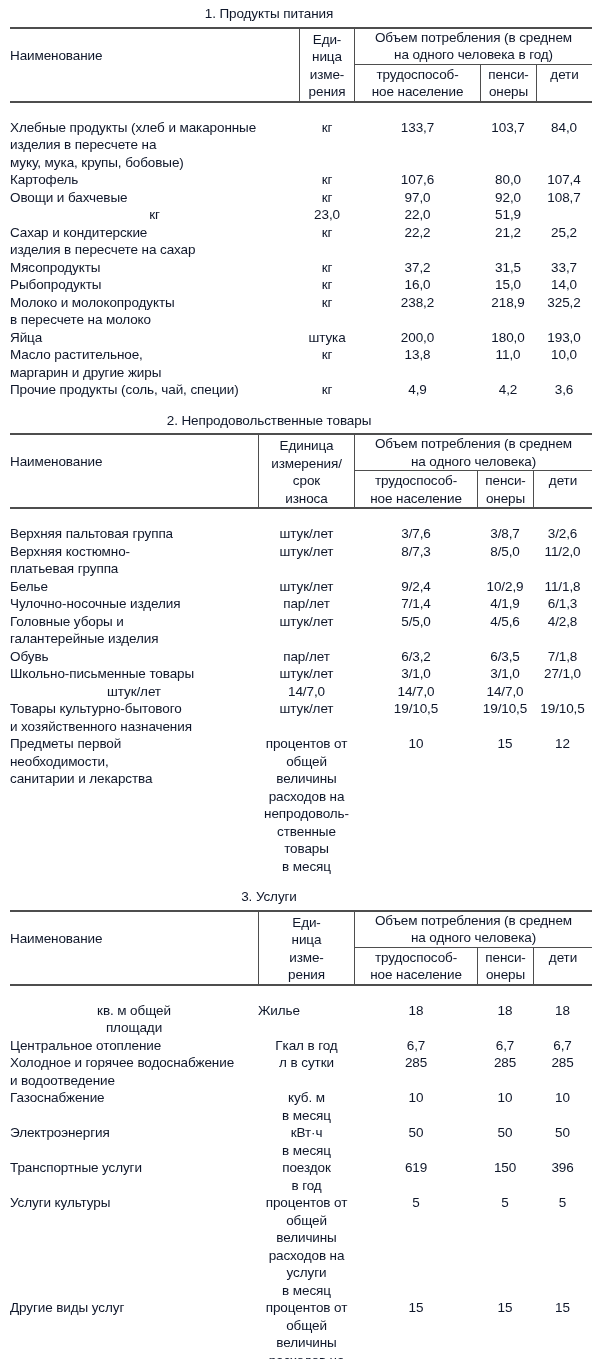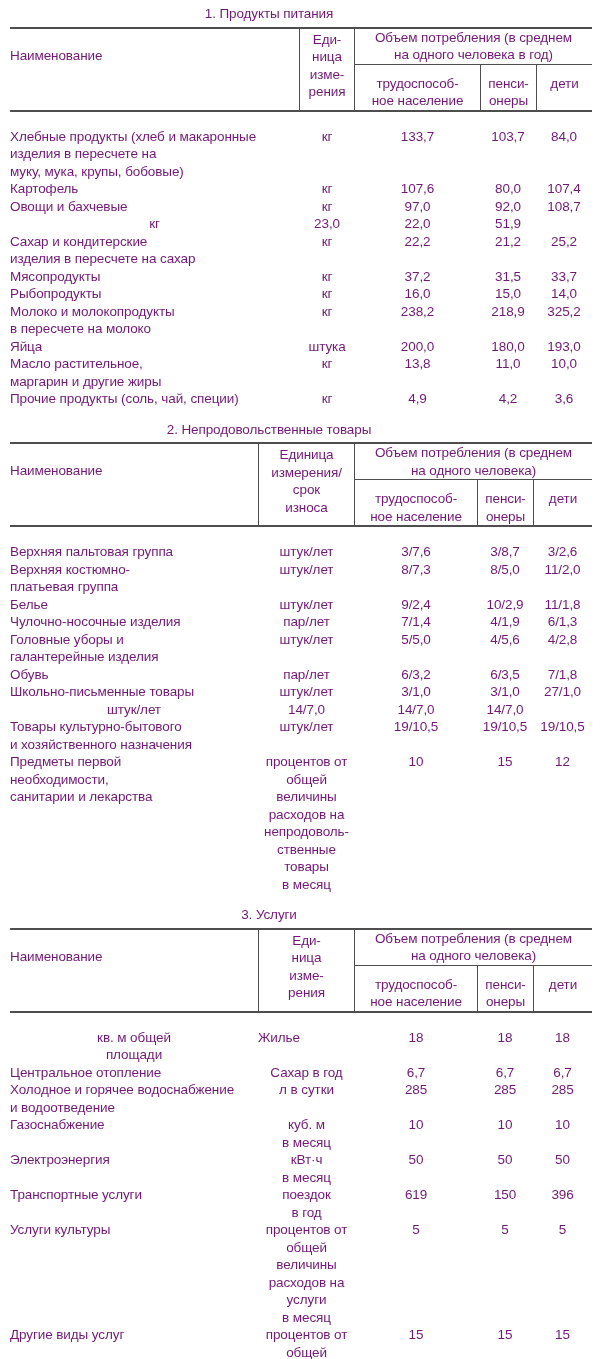--- a/index.html
+++ b/index.html
@@ -1,20 +1,20 @@
 <!DOCTYPE html>
 <html lang="ru"><head>
 <meta charset="utf-8">
 <style>
   html,body { margin:0; padding:0; background:#fff; }
   .page {
     width:600px; height:1359px; box-sizing:border-box;
     padding:5px 8px 0 10px; overflow:hidden; background:#fff;
     font:400 13.5px/17.5px "Liberation Sans", sans-serif;
-    color:#701a75; letter-spacing:-0.1px;
+    color:#0f172a; letter-spacing:-0.1px;
   }
   .tbl { width:582px; }
   .tbl-title {
     width:582px; text-align:center; position:relative; left:-32px;
     margin:13px 0 4px 0; white-space:pre-line;
   }
   .tbl-first .tbl-title { margin-top:0; }
 
   
   .t-food  { --c1:289px; --c2:56px; --c3:125px; --c4:56px; --c5:56px; --c345:237px; }
@@ -27,21 +27,21 @@
   .h-name { padding-top:18px; white-space:pre-line; }
   .h-unit {
     text-align:center; white-space:pre-line; padding-top:2px;
     border-left:1.5px solid #4e4e4e; border-right:1.5px solid #4e4e4e;
   }
   .h-group {
     text-align:center; white-space:pre-line; height:35px;
     border-bottom:1.5px solid #4e4e4e;
   }
   .h-sub { display:grid; grid-template-columns:var(--c3) var(--c4) var(--c5); }
-  .h-sub-c { text-align:center; white-space:pre-line; padding-top:10px; min-height:35px; }
+  .h-sub-c { text-align:center; white-space:pre-line; padding-top:1px; min-height:35px; }
   .h-sub-c + .h-sub-c { border-left:1.5px solid #4e4e4e; }
 
   .tbody { padding-top:16px; }
   .trow { display:grid; grid-template-columns:var(--c1) var(--c2) var(--c3) var(--c4) var(--c5); }
   .cell { white-space:pre-line; }
   .cell-unit  { text-align:center; }
   .cell-value { text-align:center; }
 
   .artifact { position:relative; margin-top:8px; height:5px; }
   .artifact i { position:absolute; top:0; height:3px; background:#3a3a3a; opacity:.65; border-radius:1px; }
@@ -287,21 +287,21 @@
         <div class="trow">
           <div class="cell cell-unit">кв. м общей
 площади</div>
           <div class="cell cell-name">Жилье</div>
           <div class="cell cell-value">18</div>
           <div class="cell cell-value">18</div>
           <div class="cell cell-value">18</div>
         </div>
         <div class="trow">
           <div class="cell cell-name">Центральное отопление</div>
-          <div class="cell cell-unit">Сахар в год</div>
+          <div class="cell cell-unit">Гкал в год</div>
           <div class="cell cell-value">6,7</div>
           <div class="cell cell-value">6,7</div>
           <div class="cell cell-value">6,7</div>
         </div>
         <div class="trow">
           <div class="cell cell-name">Холодное и горячее водоснабжение
 и водоотведение</div>
           <div class="cell cell-unit">л в сутки</div>
           <div class="cell cell-value">285</div>
           <div class="cell cell-value">285</div>

